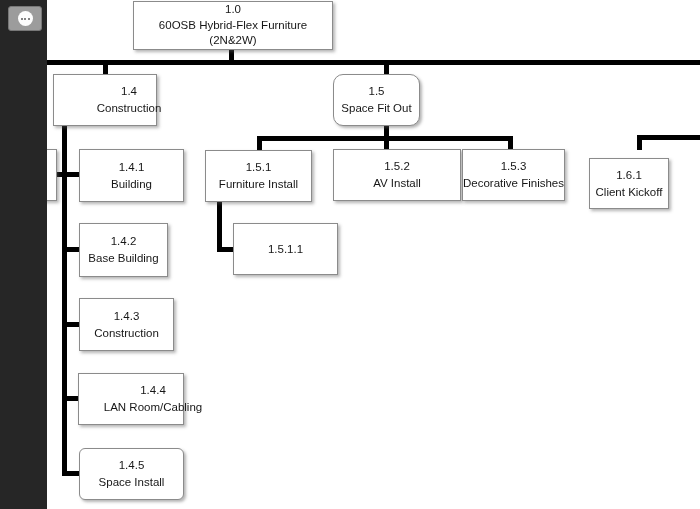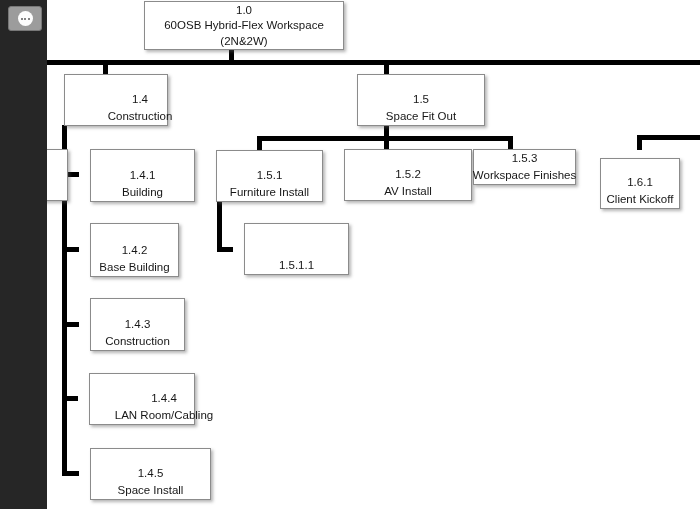--- a/index.html
+++ b/index.html
@@ -9,23 +9,23 @@
 
   
   .line { position:absolute; background:#000; z-index:1; }
 
   
   .node {
     position:absolute; z-index:2;
     background:#fff;
     border:1px solid #8b8b8b;
     box-shadow:2px 2px 3px rgba(90,90,90,0.45);
-    display:flex; flex-direction:column; align-items:center; justify-content:flex-end;
+    display:flex; flex-direction:column; align-items:center; justify-content:center;
     text-align:center; color:#161616;
-    font-size:11.5px; line-height:17px; white-space:nowrap;margin-left:11px;
+    font-size:11.5px; line-height:17px; white-space:nowrap;
   }
   .node .num { display:block; }
   .node .lbl { display:block; }
   .node.root { line-height:15.5px; font-size:11.5px; }
 
   
   #sidebar { position:absolute; left:0; top:0; width:47px; height:509px; background:#262626; z-index:5; }
   #more-btn {
     position:absolute; left:8px; top:6px; width:34px; height:25px;
     background:#9c9c9c; border:1px solid #777; border-radius:3px;
@@ -58,30 +58,30 @@
   <div class="line" style="left:508px; top:136px; width:5px;   height:14px;"></div>
 
   <div class="line" style="left:637px; top:135px; width:63px;  height:5px;"></div>
   <div class="line" style="left:637px; top:135px; width:5px;   height:15px;"></div>
 
   <div class="line" style="left:217px; top:202px; width:5px;   height:50px;"></div>
   <div class="line" style="left:217px; top:247px; width:16px;  height:5px;"></div>
 
   <div class="node root" style="left:133px; top:1px; width:200px; height:49px;">
     <span class="num">1.0</span>
-    <span class="lbl">60OSB Hybrid-Flex Workspace</span>
+    <span class="lbl">60OSB Hybrid-Flex Furniture</span>
     <span class="lbl">(2N&amp;2W)</span>
   </div>
 
   <div class="node" style="left:53px; top:74px; width:104px; height:52px;padding-left:48px;">
     <span class="num">1.4</span>
     <span class="lbl">Construction</span>
   </div>
 
-  <div class="node" style="left:346px; top:74px; width:128px; height:52px;">
+  <div class="node" style="left:333px; top:74px; width:87px; height:52px;border-radius:10px;">
     <span class="num">1.5</span>
     <span class="lbl">Space Fit Out</span>
   </div>
 
   <div class="node" style="left:12px; top:149px; width:45px; height:52px;"></div>
 
   <div class="node" style="left:79px; top:149px; width:105px; height:53px;">
     <span class="num">1.4.1</span>
     <span class="lbl">Building</span>
   </div>
@@ -94,42 +94,42 @@
   <div class="node" style="left:79px; top:298px; width:95px; height:53px;">
     <span class="num">1.4.3</span>
     <span class="lbl">Construction</span>
   </div>
 
   <div class="node" style="left:78px; top:373px; width:106px; height:52px;padding-left:44px;">
     <span class="num">1.4.4</span>
     <span class="lbl">LAN Room/Cabling</span>
   </div>
 
-  <div class="node" style="left:79px; top:448px; width:121px; height:52px;">
+  <div class="node" style="left:79px; top:448px; width:105px; height:52px;border-radius:6px;">
     <span class="num">1.4.5</span>
     <span class="lbl">Space Install</span>
   </div>
 
   <div class="node" style="left:205px; top:150px; width:107px; height:52px;">
     <span class="num">1.5.1</span>
     <span class="lbl">Furniture Install</span>
   </div>
 
   <div class="node" style="left:233px; top:223px; width:105px; height:52px;">
     <span class="num">1.5.1.1</span>
   </div>
 
   <div class="node" style="left:333px; top:149px; width:128px; height:52px;">
     <span class="num">1.5.2</span>
     <span class="lbl">AV Install</span>
   </div>
 
-  <div class="node" style="left:462px; top:149px; width:103px; height:36px;">
+  <div class="node" style="left:462px; top:149px; width:103px; height:52px;">
     <span class="num">1.5.3</span>
-    <span class="lbl">Workspace Finishes</span>
+    <span class="lbl">Decorative Finishes</span>
   </div>
 
   <div class="node" style="left:589px; top:158px; width:80px; height:51px;">
     <span class="num">1.6.1</span>
     <span class="lbl">Client Kickoff</span>
   </div>
 
   <div id="sidebar">
     <div id="more-btn">
       <div id="more-circle">

